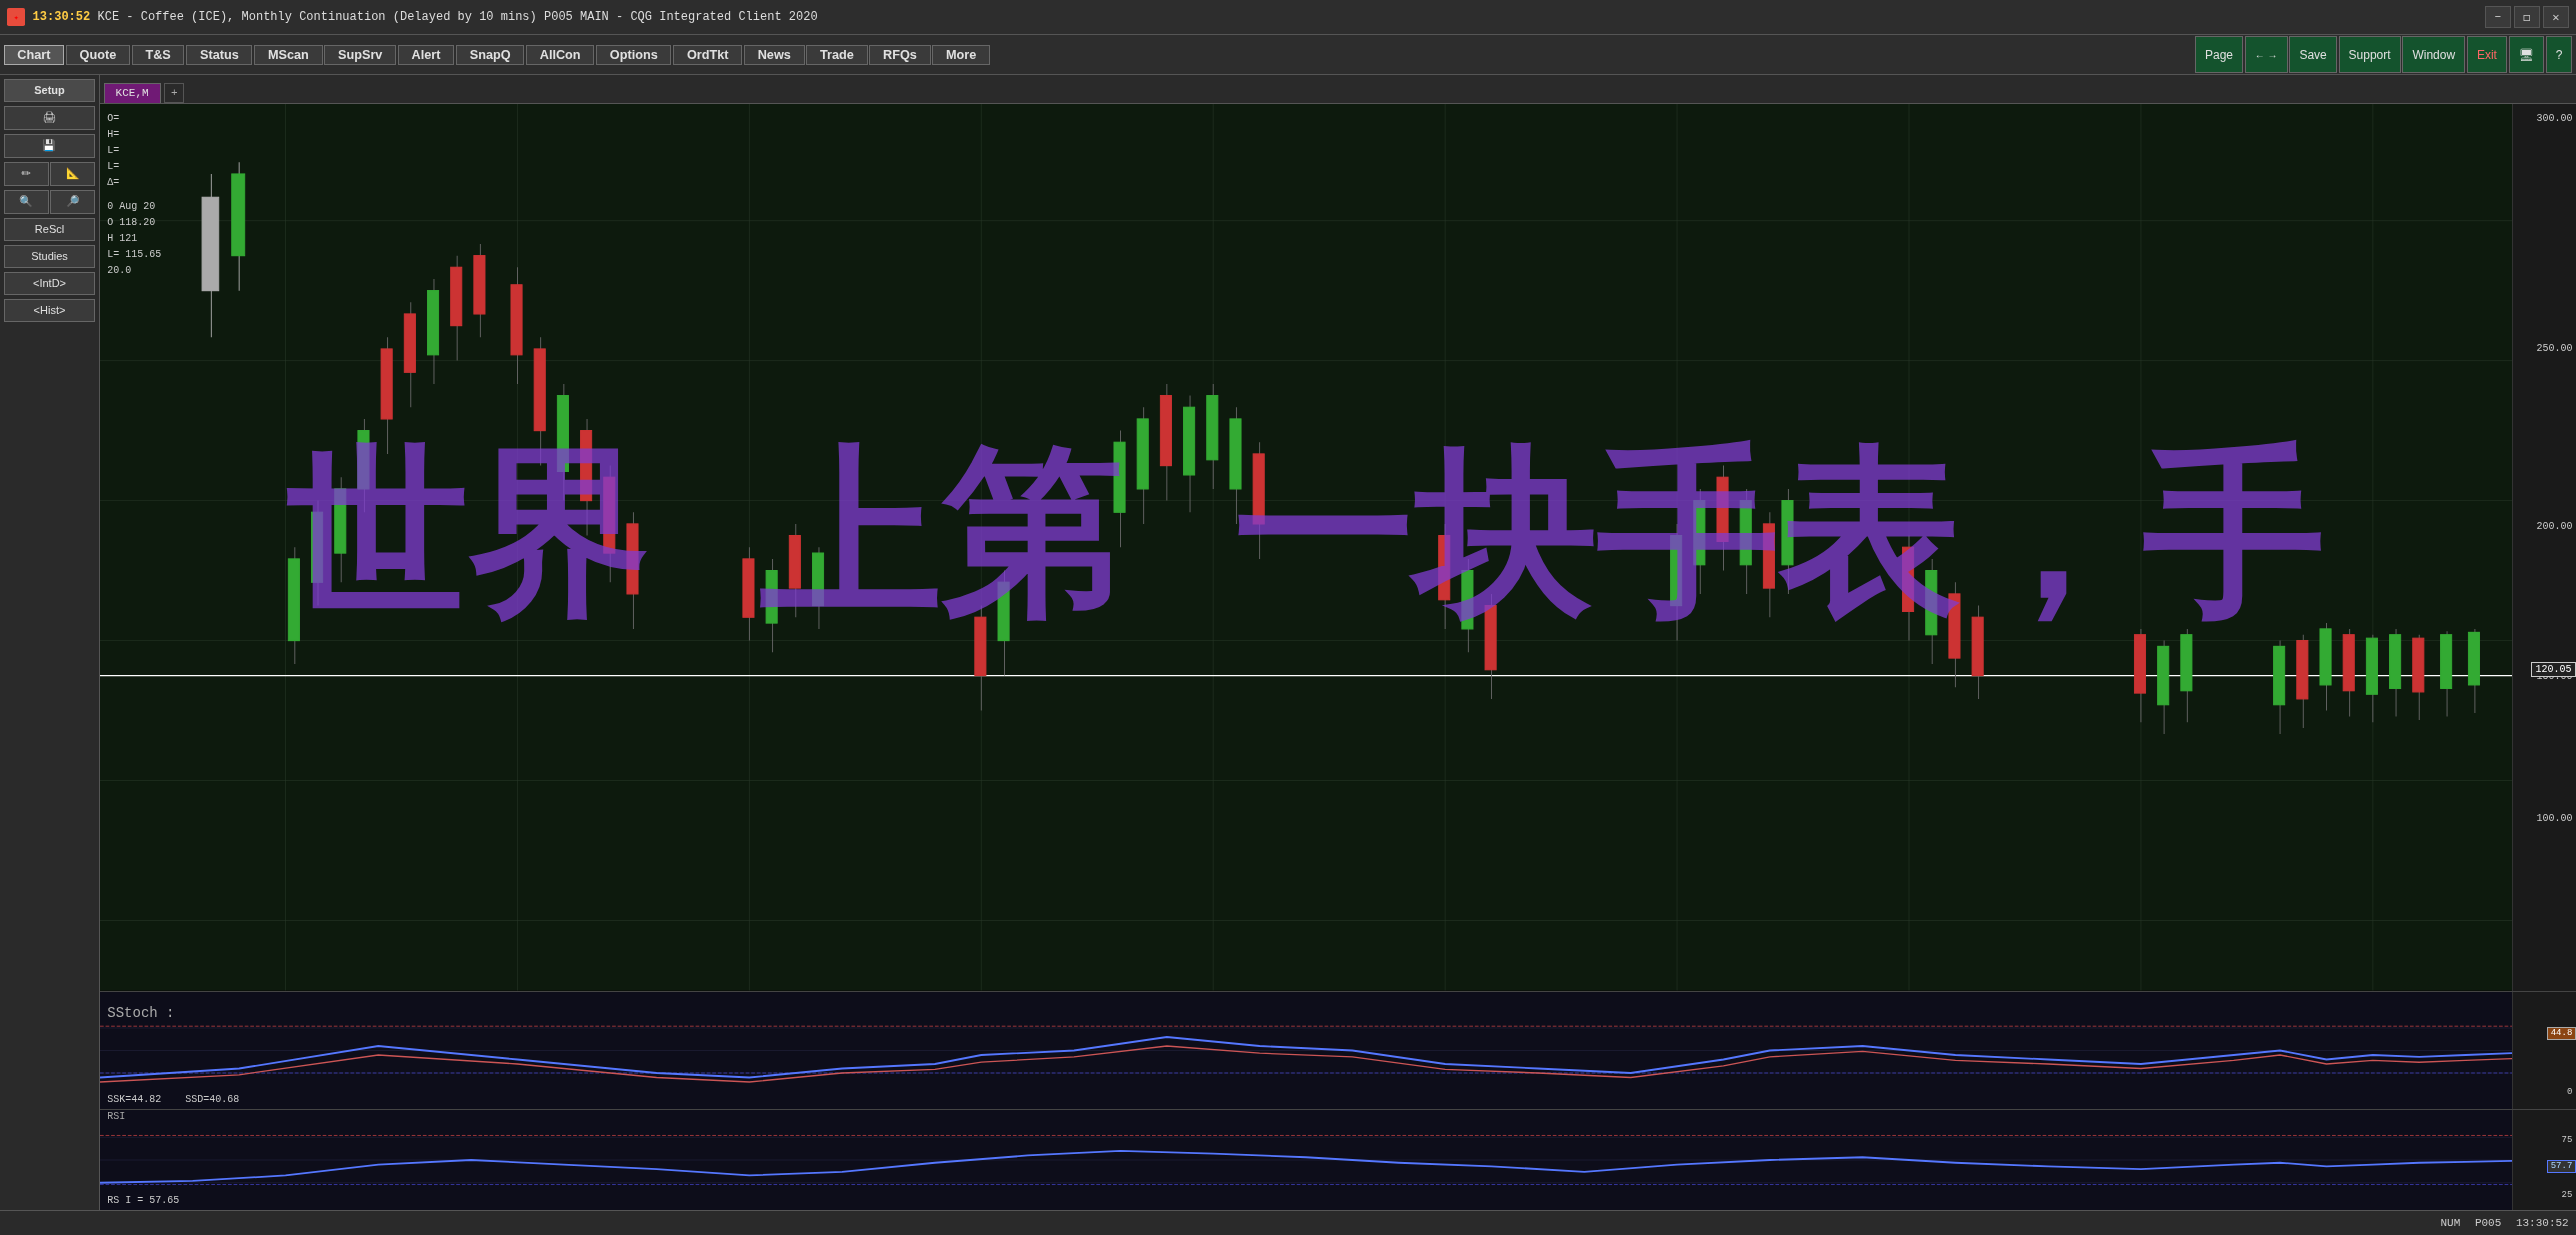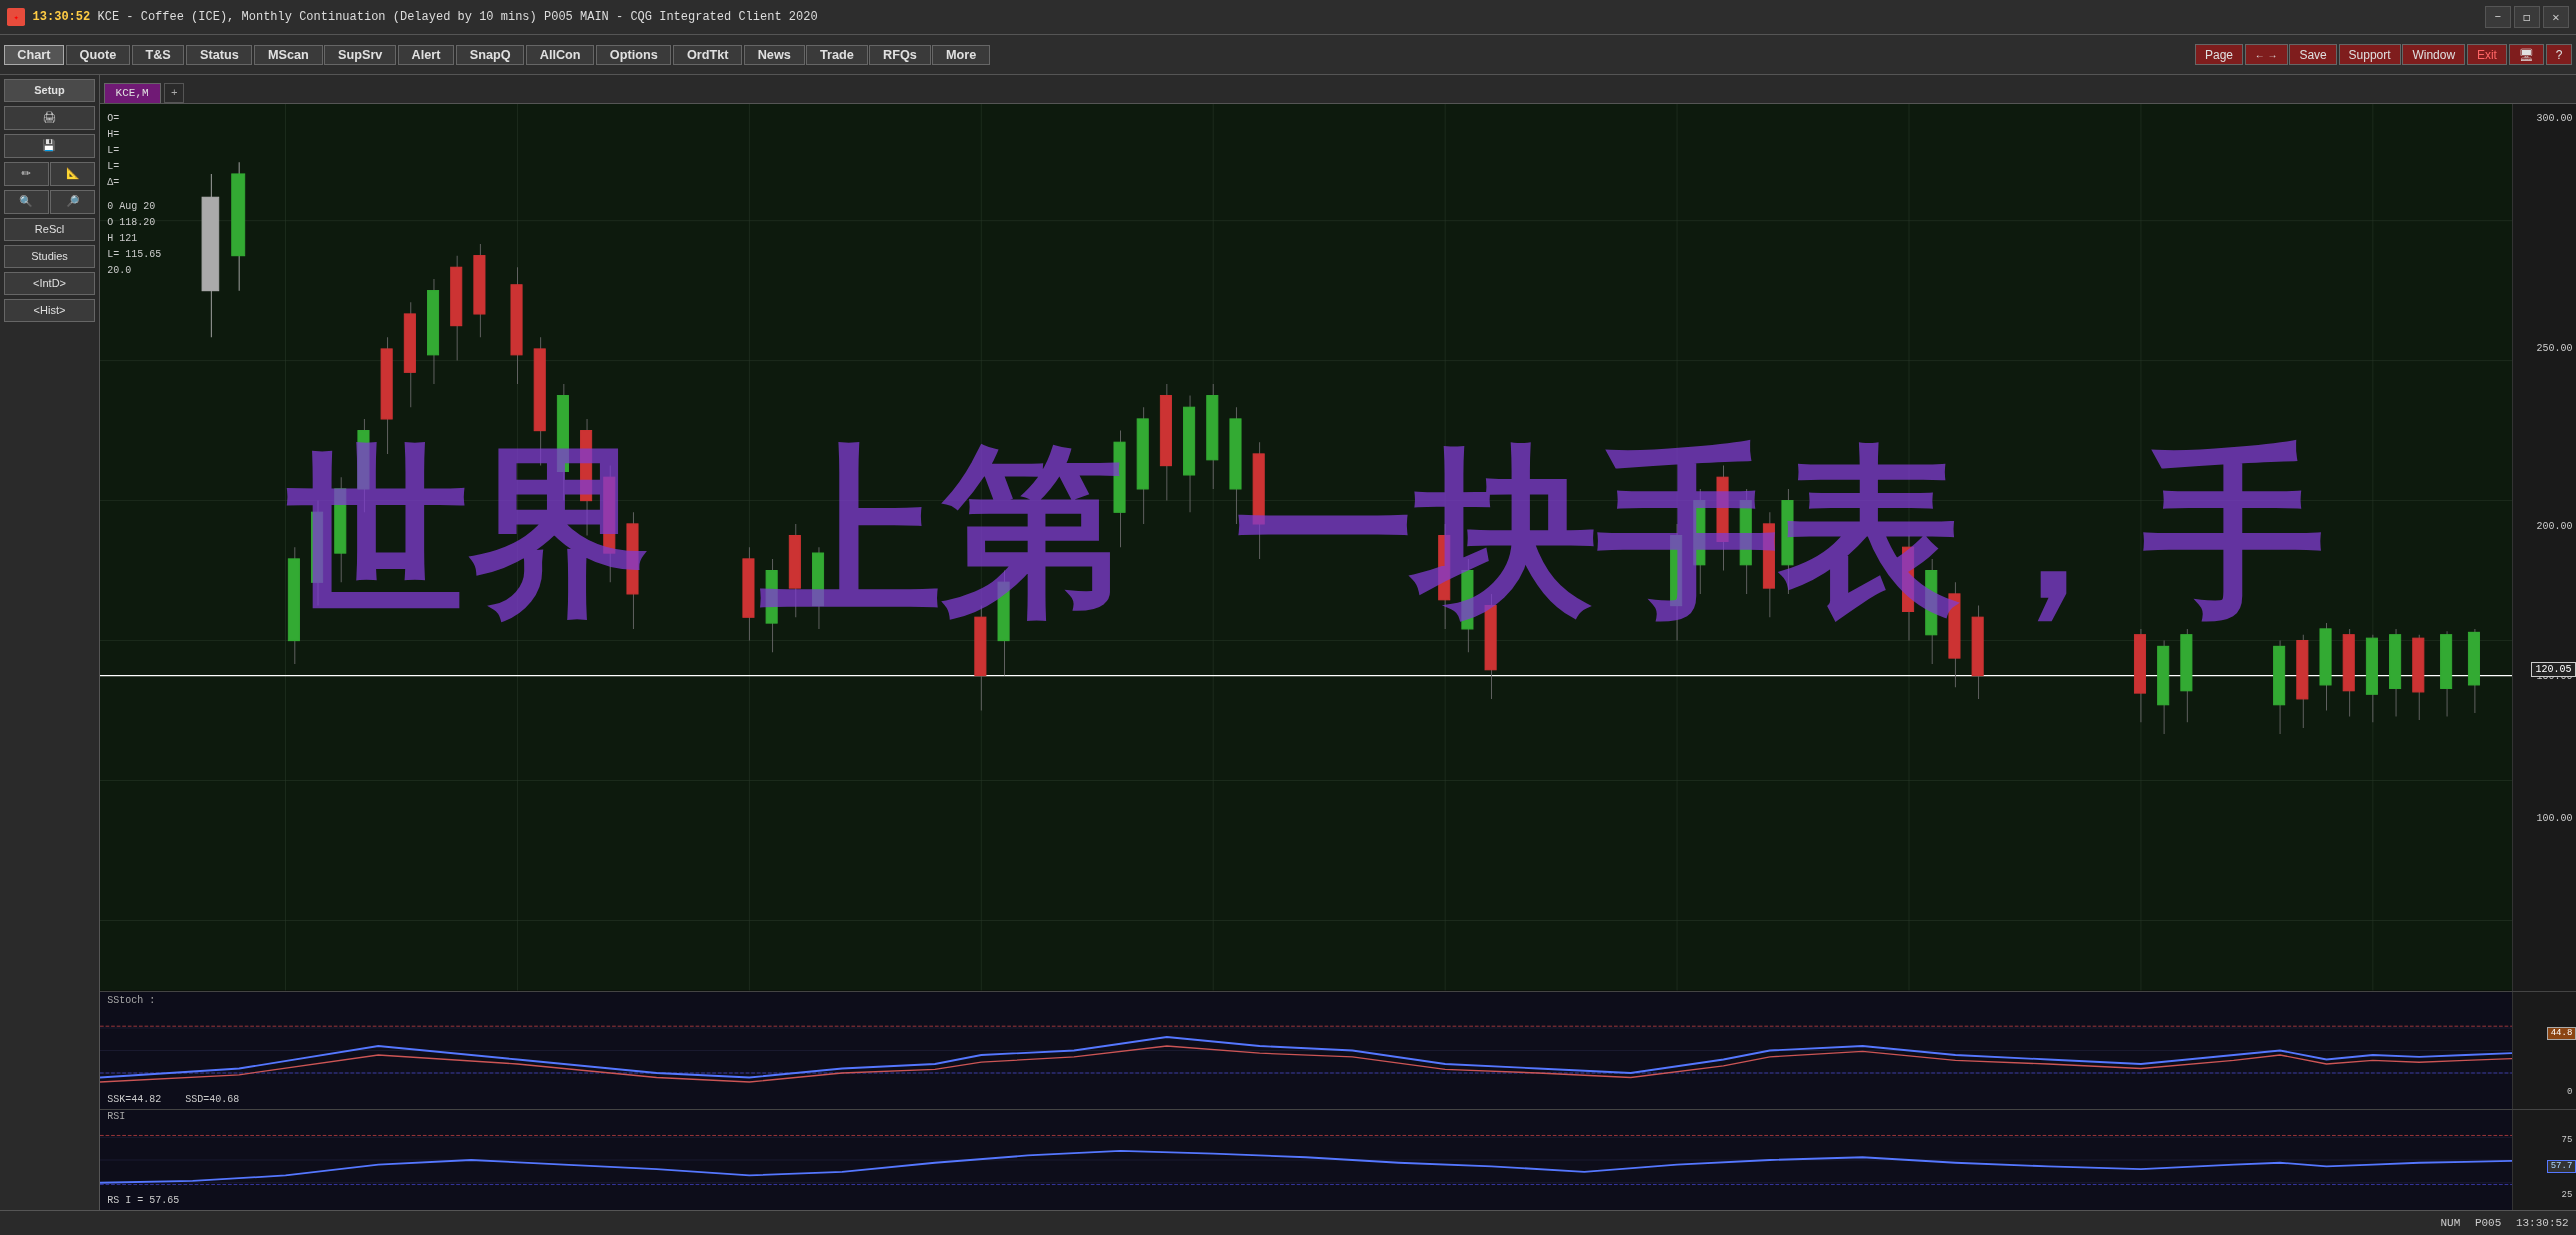--- a/index.html
+++ b/index.html
@@ -72,26 +72,26 @@
       display: flex; align-items: center;
     }
     .menu-btn.active { background: #555; border-color: #aaa; }
 
     
     #menubar-right {
       margin-left: auto;
       display: flex; align-items: center; gap: 1.8px;
     }
     .menu-btn-right {
-      background: #7f1d1d;
+      background: #14532d;
       border: 0.9px solid #666;
       color: #e0e0e0;
       font-size: 12px;
       padding: 2.7px 9px;
-      height: 21px;
+      height: 37px;
       cursor: pointer;
     }
 
     
     #main {
       display: flex;
       height: calc(1235px - 35px - 40px - 25.5px);
     }
 
     
@@ -206,23 +206,23 @@
       top: 7.3px; left: 7.3px;
       color: #ccc;
       font-size: 10px;
       line-height: 1.6;
       z-index: 5;
     }
 
     
     #stoch-info {
       position: absolute;
-      top: 3px; left: 7.3px;
+      top: 13px; left: 7.3px;
       color: #ccc;
-      font-size: 10px;
+      font-size: 14px;
       z-index: 5;
     }
 
     
     #rsi-info {
       position: absolute;
       top: 1.8px; left: 7.3px;
       color: #ccc;
       font-size: 10px;
       z-index: 5;

